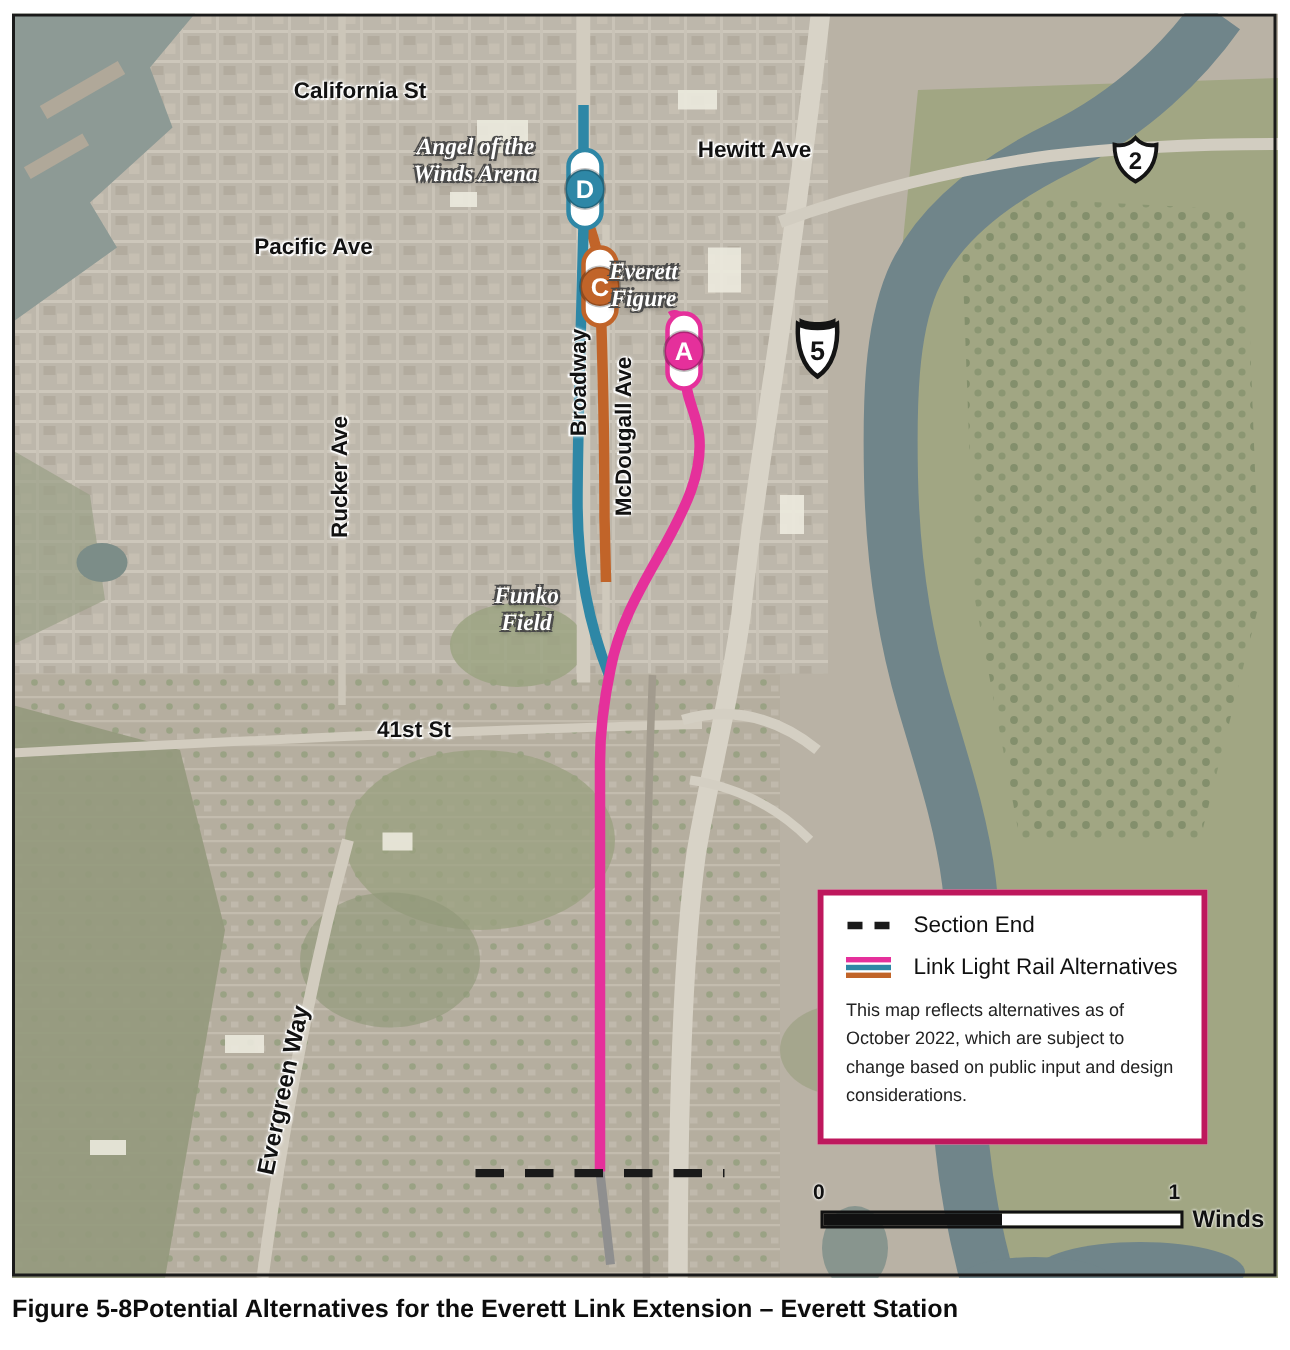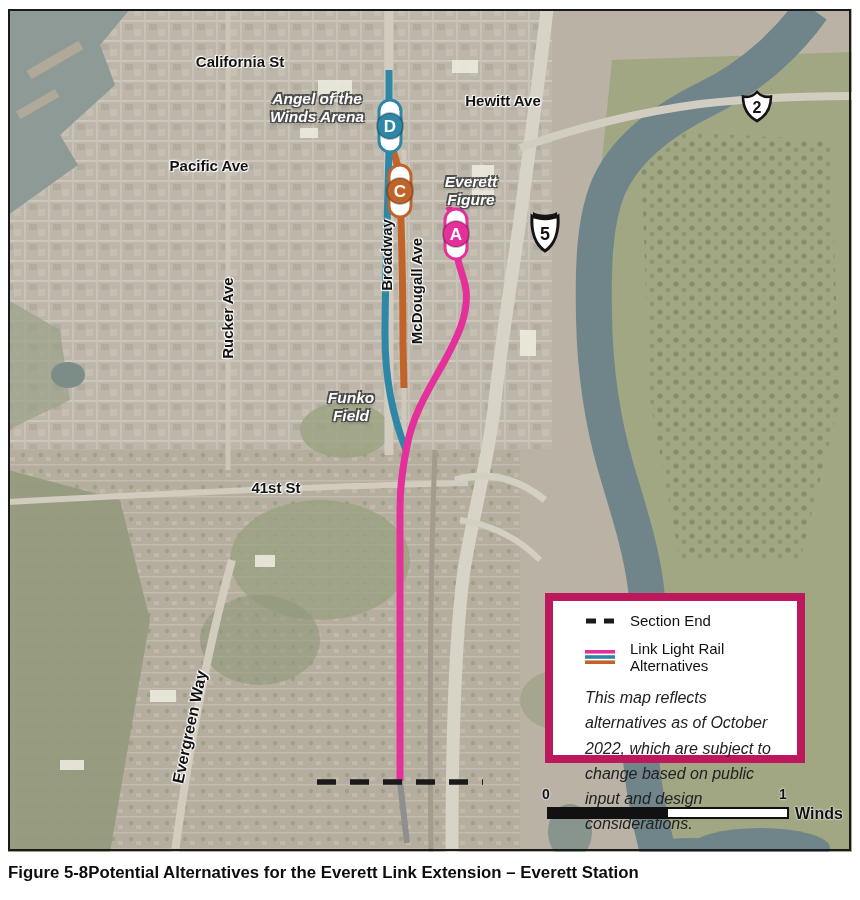--- a/index.html
+++ b/index.html
@@ -6,26 +6,26 @@
   .page{position:relative;width:860px;height:900px;background:#fff;overflow:hidden;
         font-family:"Liberation Sans",sans-serif;}
   .map-svg{position:absolute;left:8px;top:9px;width:844px;height:843px;display:block;}
   .lbl{position:absolute;transform:translate(-50%,-50%);white-space:nowrap;z-index:6;}
   .street{font-size:15px;font-weight:bold;color:#121212;
           text-shadow:0 0 3px #fff,0 0 3px #fff,1px 1px 0 rgba(255,255,255,.9),-1px -1px 0 rgba(255,255,255,.9);}
   .rot90{transform:translate(-50%,-50%) rotate(-90deg);}
   .rot78{transform:translate(-50%,-50%) rotate(-78deg);font-size:16px;}
   .place{position:absolute;transform:translate(-50%,-50%);text-align:center;z-index:6;
          font-size:15.5px;font-weight:bold;font-style:italic;color:#fff;line-height:1.18;white-space:nowrap;
-         text-shadow:-1.5px -1.5px 0 #4a4a4a,1.5px -1.5px 0 #4a4a4a,-1.5px 1.5px 0 #4a4a4a,1.5px 1.5px 0 #4a4a4a,0 2px 3px rgba(0,0,0,.35);}
+         text-shadow:-1.5px -1.5px 0 #4a4a4a,1.5px -1.5px 0 #4a4a4a,-1.5px 1.5px 0 #4a4a4a,1.5px 1.5px 0 #4a4a4a,0 2px 3px rgba(0,0,0,.35);font-family:Liberation Serif, serif;}
   .legend{position:absolute;left:545px;top:593px;width:260px;height:170px;z-index:8;
-          background:#fff;border:8px solid #be185d;box-sizing:border-box;padding:11px 12px 8px 32px;}
+          background:#fff;border:4px solid #be185d;box-sizing:border-box;padding:11px 12px 8px 15px;}
   .legend-row{display:flex;align-items:center;gap:15px;margin-bottom:11px;}
   .legend-row .txt{font-size:15px;color:#111;}
-  .legend-note{font-size:16px;font-style:italic;color:#222;line-height:1.58;margin-top:10px;}
+  .legend-note{font-size:12px;color:#222;line-height:1.58;margin-top:10px;}
   .swatch{flex:0 0 auto;display:block;}
   .scale-num{position:absolute;font-size:14px;font-weight:bold;color:#111;z-index:8;
              text-shadow:0 0 2px #fff,0 0 2px #fff;}
   .scale-bar{position:absolute;left:547px;top:807px;width:242px;height:12px;z-index:8;
              border:2px solid #111;box-sizing:border-box;
              background:linear-gradient(90deg,#111 0 50%,#fff 50% 100%);}
   .scale-unit{position:absolute;left:795px;top:805px;font-size:16px;font-weight:bold;color:#111;z-index:8;
               text-shadow:0 0 2px #fff,0 0 2px #fff;}
   .caption{position:absolute;left:8px;top:863px;width:844px;display:flex;
            font-size:16.8px;font-weight:bold;color:#0d0d0d;white-space:nowrap;}
@@ -150,21 +150,21 @@
   <div class="lbl street rot90" style="left:227px;top:318px">Rucker Ave</div>
   <div class="lbl street rot90" style="left:386px;top:255px">Broadway</div>
   <div class="lbl street rot90" style="left:416px;top:291px">McDougall Ave</div>
   <div class="lbl street" style="left:276px;top:487px">41st St</div>
   <div class="lbl street rot78" style="left:190px;top:727px">Evergreen Way</div>
 
   <div class="place" style="left:317px;top:108px">
     <div>Angel of the</div>
     <div>Winds Arena</div>
   </div>
-  <div class="place" style="left:471px;top:191px">
+  <div class="place" style="left:429px;top:191px">
     <div>Everett</div>
     <div>Figure</div>
   </div>
   <div class="place" style="left:351px;top:407px">
     <div>Funko</div>
     <div>Field</div>
   </div>
 
   <div class="legend">
     <div class="legend-row">

